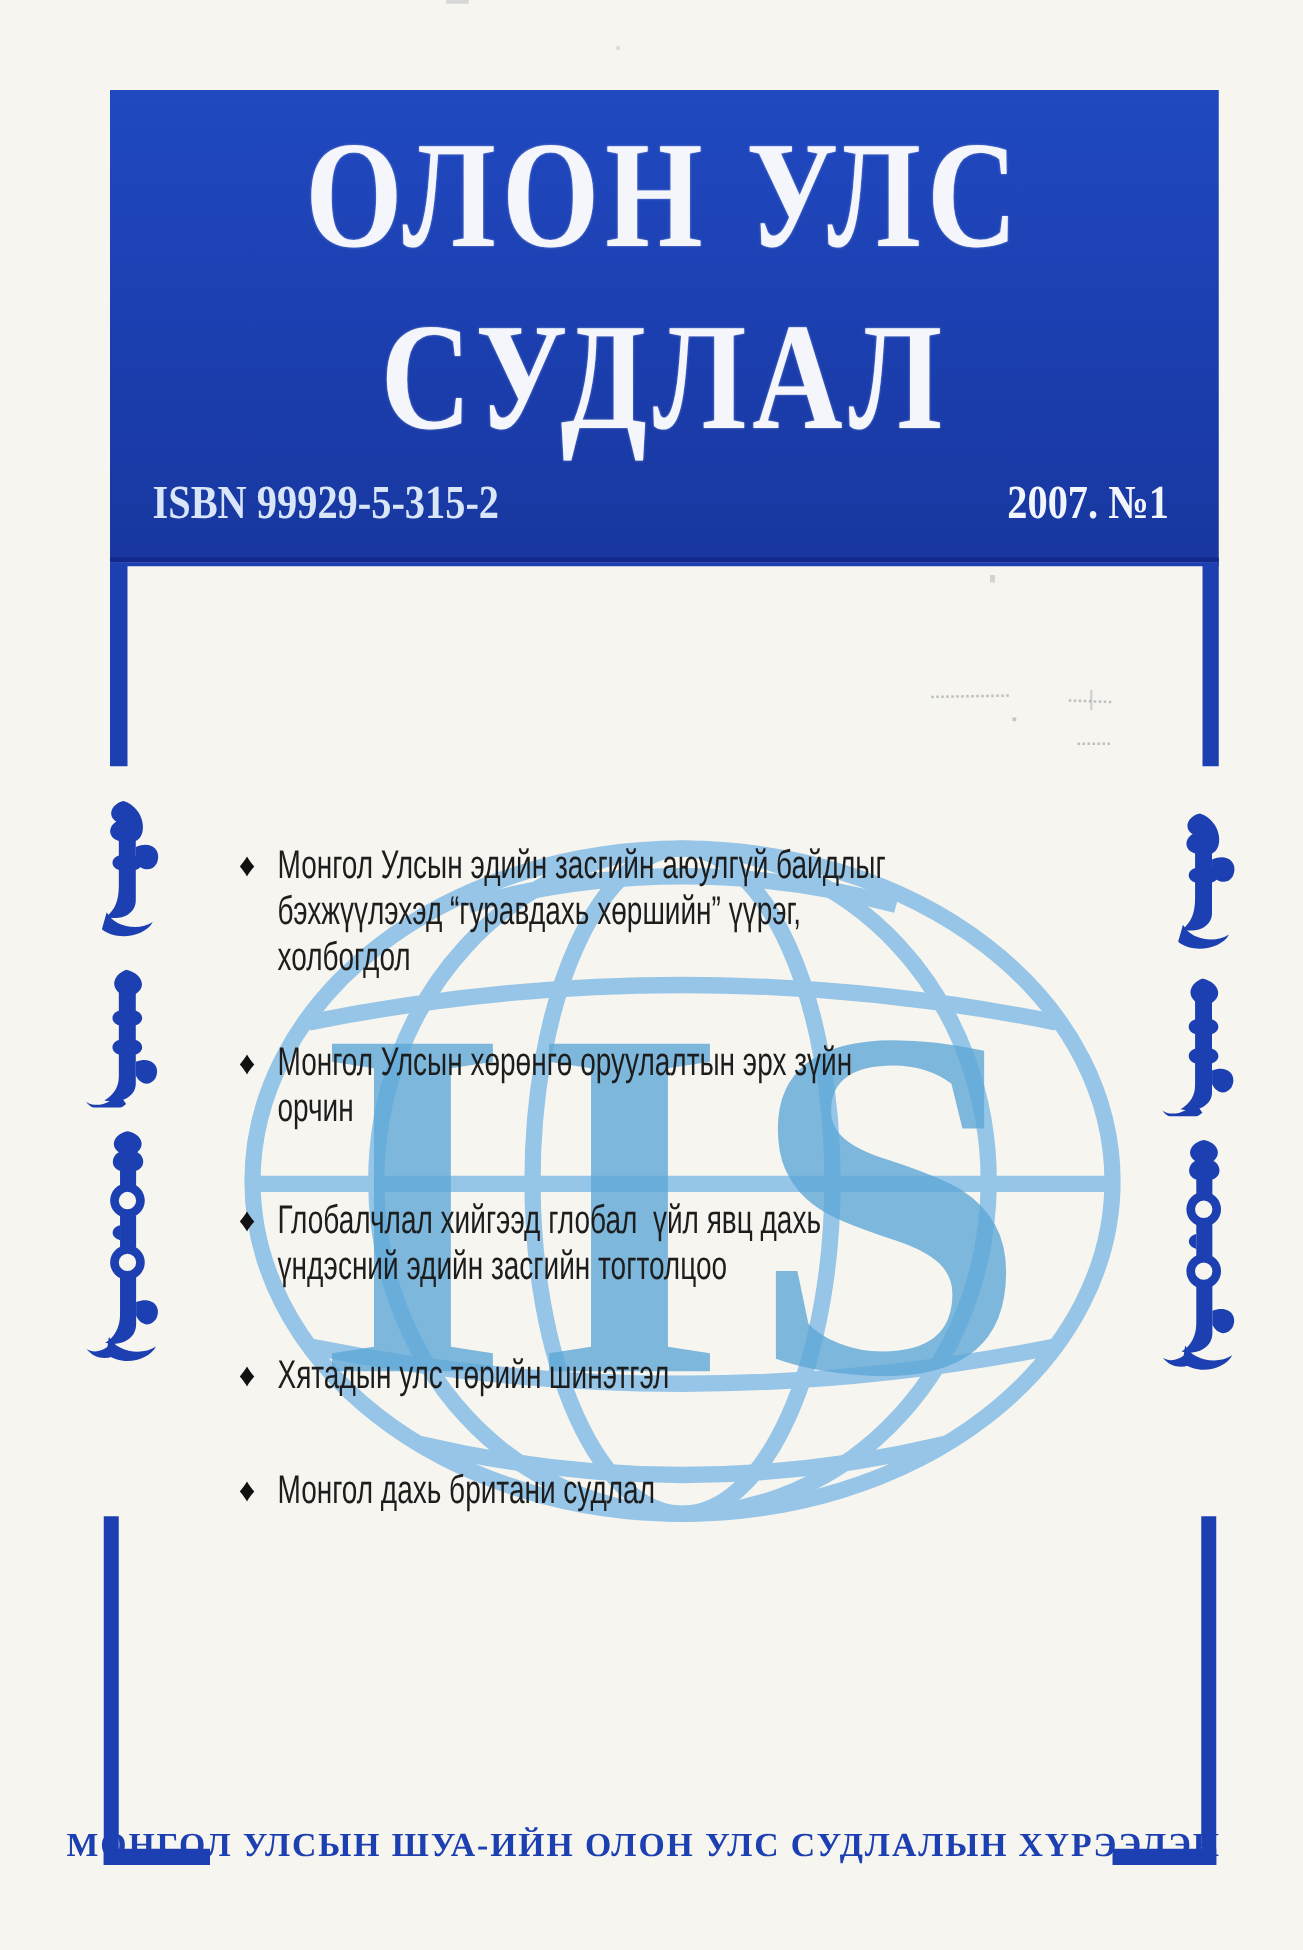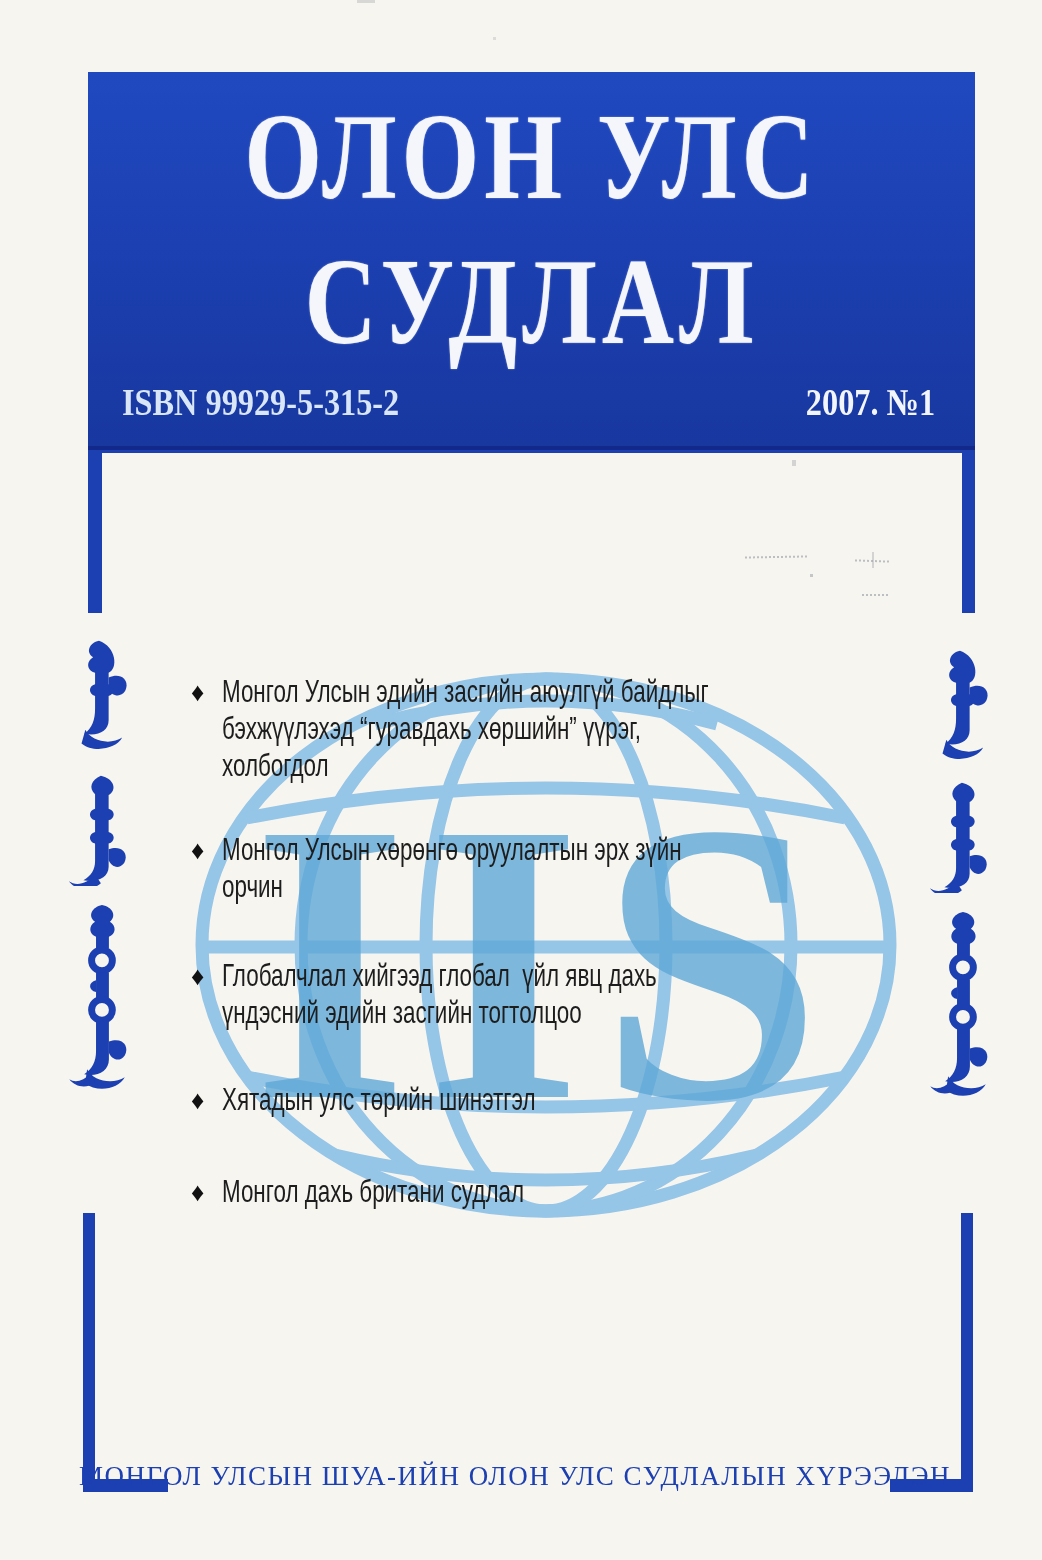--- a/index.html
+++ b/index.html
@@ -72,21 +72,21 @@
   .col-right{left:927px;top:0;width:66px;height:100%;}
   .sw1l{top:638px;} .sw2l{top:773px;} .sw3l{top:903px;}
   .sw1r{top:648px;} .sw2r{top:780px;} .sw3r{top:910px;}
   
   .corner{position:absolute;top:1213px;height:279px;box-sizing:border-box;z-index:3;}
   .corner-left{left:83px;width:85px;border-left:12px solid var(--cover-blue);border-bottom:13px solid var(--cover-blue);}
   .corner-right{right:69px;width:83px;border-right:12px solid var(--cover-blue);border-bottom:13px solid var(--cover-blue);}
   
   .footer-line{
     position:absolute;left:0;right:12px;top:1461px;text-align:center;
-    font-family:"Liberation Serif", serif;font-weight:normal;font-size:27px;
+    font-family:"Liberation Serif", serif;font-weight:bold;font-size:27px;
     letter-spacing:1.5px;color:var(--cover-blue);z-index:4;white-space:nowrap;
   }
   
   .speck{position:absolute;background:#9aa0a8;opacity:.55;z-index:5;}
   .speck.dotted{background:none;border-top:2px dotted #8d939c;}
 </style>
 </head>
 <body>
 
 <div class="page">

